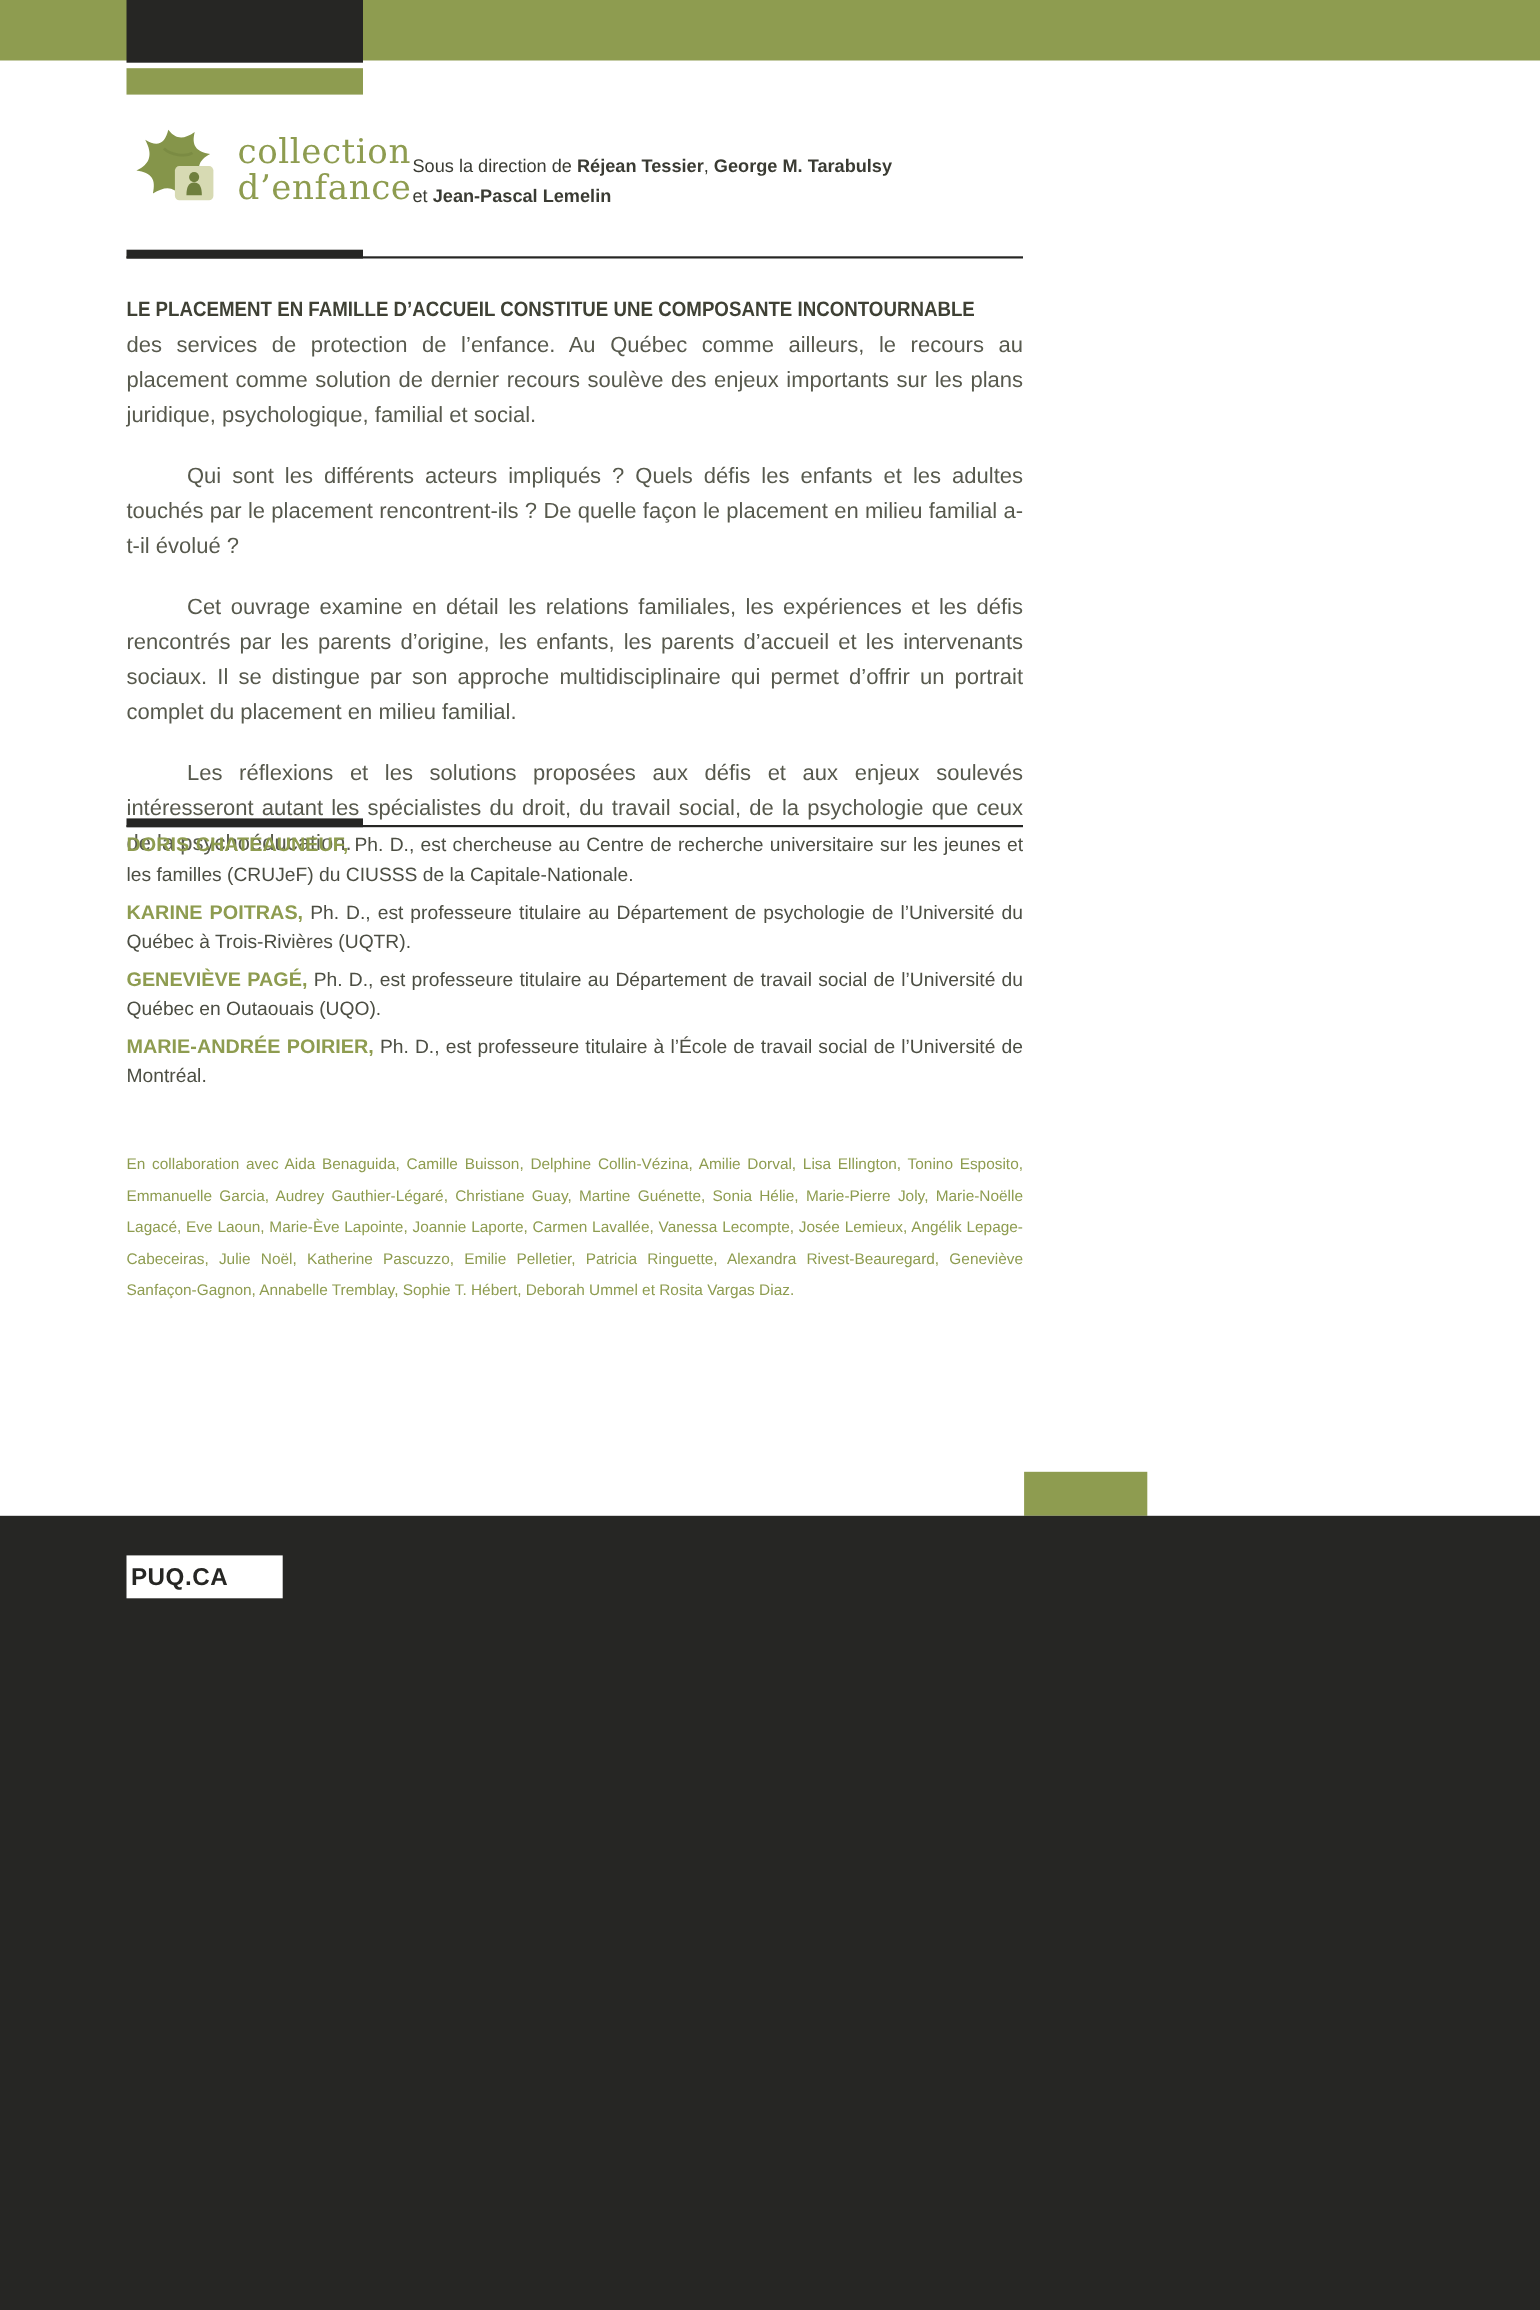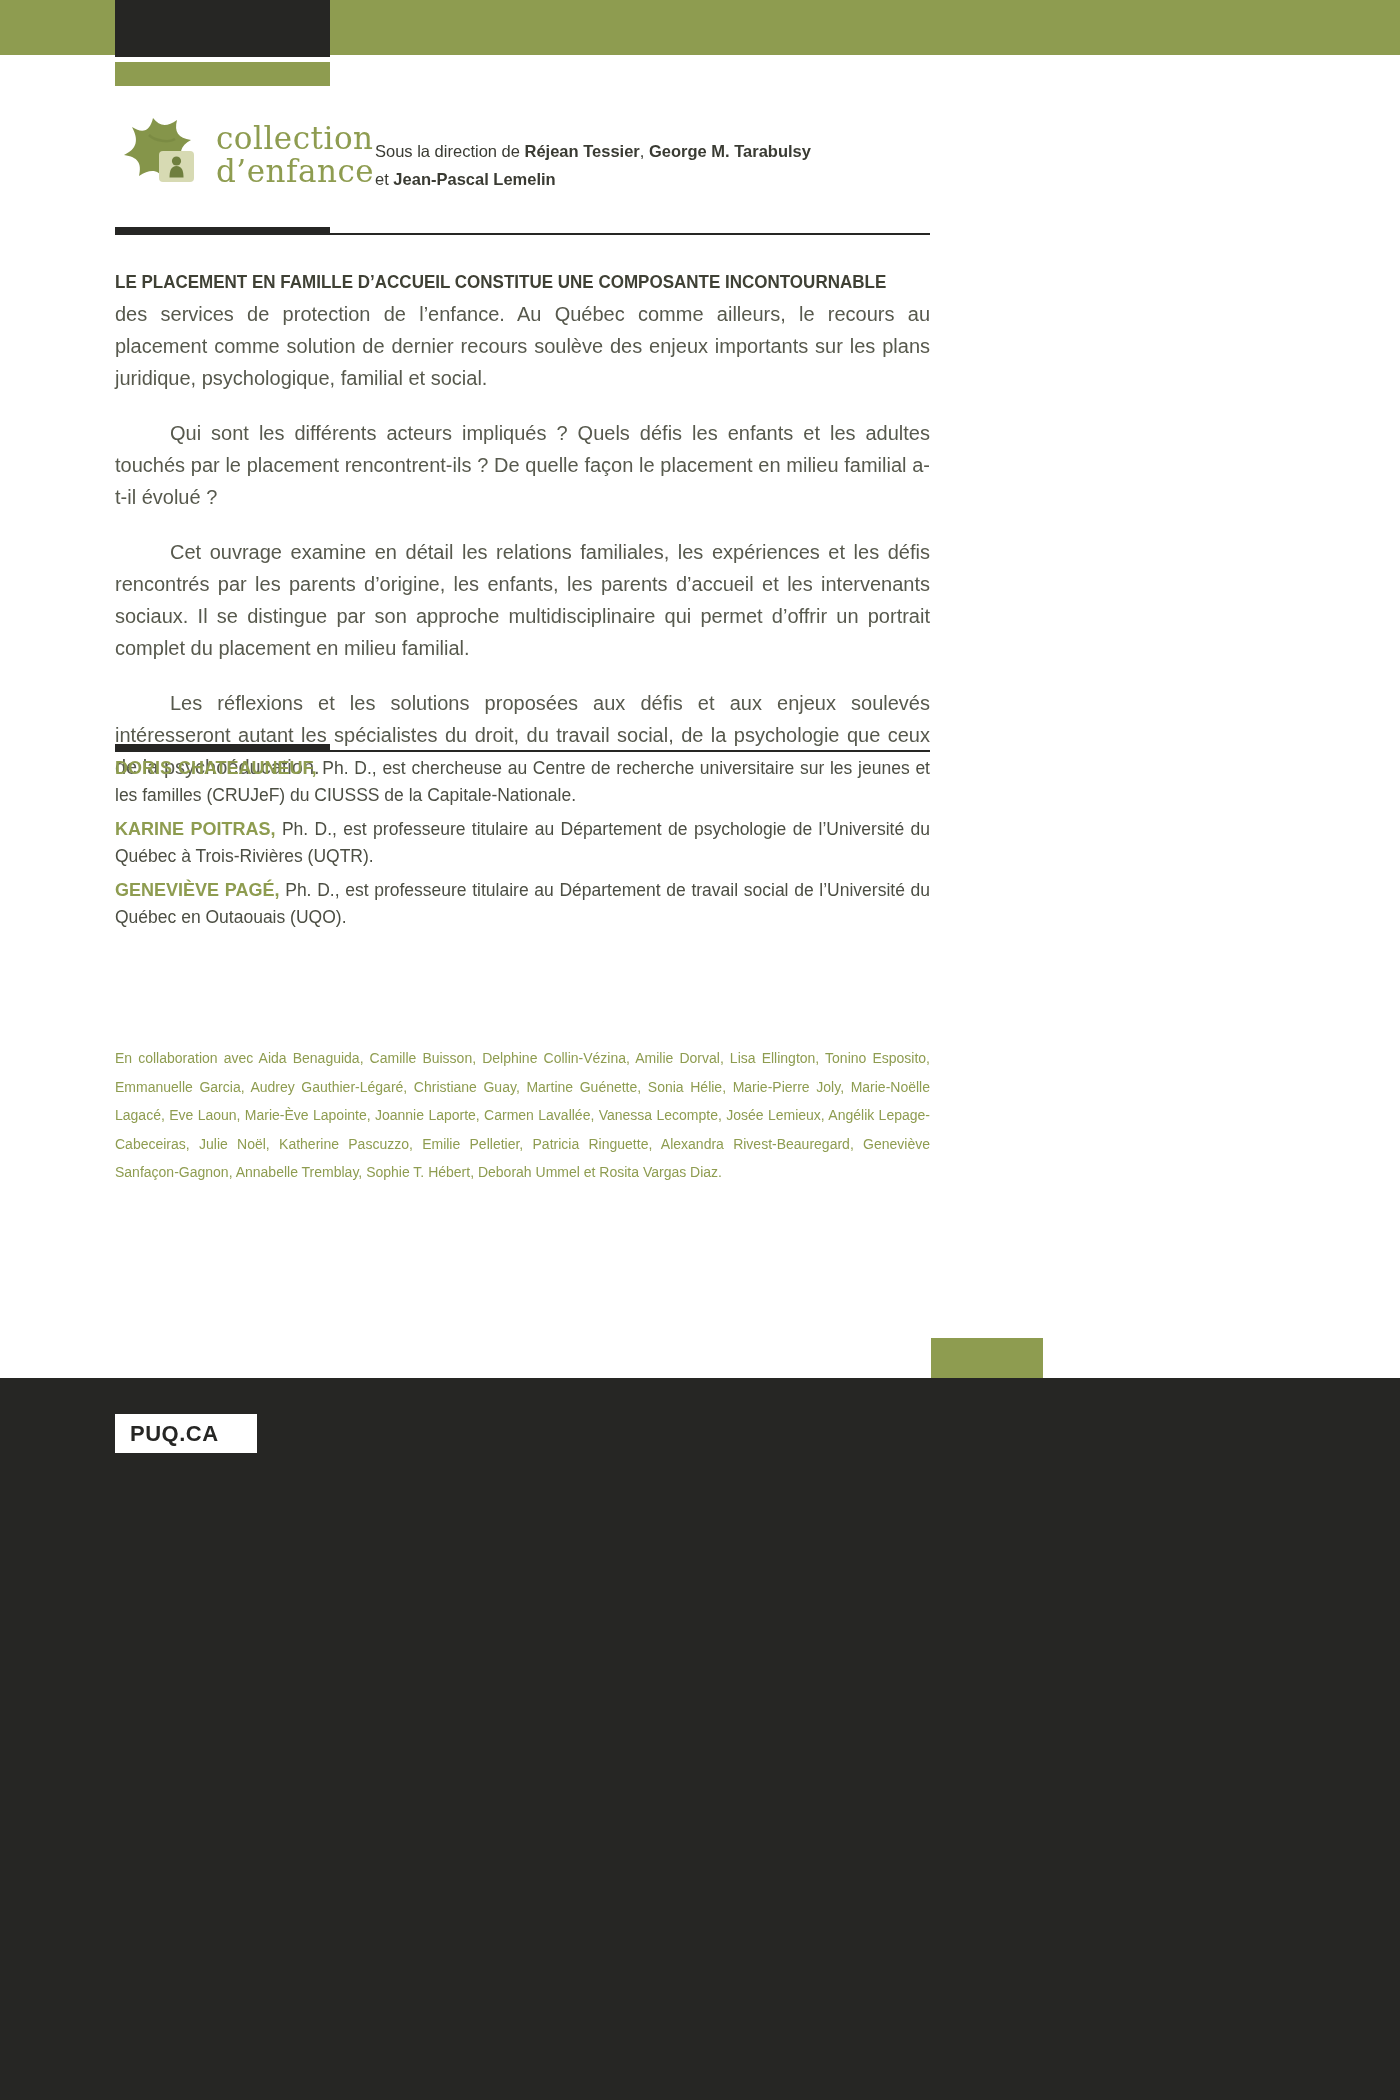--- a/index.html
+++ b/index.html
@@ -59,21 +59,21 @@
     position:absolute; left:115px; top:1044px; width:815px;
     font-size:14px; line-height:28.5px; text-align:justify;
     color:var(--olive,#8e9c50);
   }
 
   
   .olive-notch { position:absolute; left:931px; top:1338px; width:112px; height:40px; background:var(--olive,#8e9c50); }
   .footer-dark { position:absolute; left:0; top:1378px; width:1400px; height:722px; background:var(--dark,#262624); }
   .puq-box {
     position:absolute; left:115px; top:36px; width:142px; height:39px;
-    background:#ffffff; display:flex; align-items:center; padding-left:15px;
+    background:#ffffff; display:flex; align-items:center; padding-left:4px;
   }
   .puq-url { font-weight:bold; font-size:22px; letter-spacing:0.5px; color:var(--dark,#262624); }
 </style>
 </head>
 <body>
 
 <div class="page">
 
   <div class="band-top"></div>
   <div class="block-dark-top"></div>
@@ -111,20 +111,21 @@
   </div>
 
   <div class="rule rule-2">
     <span class="rule-thick"></span>
   </div>
 
   <div class="authors">
     <p class="bio"><span class="bio-name">DORIS CHATEAUNEUF,</span> <span>Ph. D., est chercheuse au Centre de recherche universitaire sur les jeunes et les familles (CRUJeF) du CIUSSS de la Capitale-Nationale.</span></p>
     <p class="bio"><span class="bio-name">KARINE POITRAS,</span> <span>Ph. D., est professeure titulaire au Département de psychologie de l’Université du Québec à Trois-Rivières (UQTR).</span></p>
     <p class="bio"><span class="bio-name">GENEVIÈVE PAGÉ,</span> <span>Ph. D., est professeure titulaire au Département de travail social de l’Université du Québec en Outaouais (UQO).</span></p>
+    <p class="bio"><span class="bio-name">MARIE-ANDRÉE POIRIER,</span> <span>Ph. D., est professeure titulaire à l’École de travail social de l’Université de Montréal.</span></p>
   </div>
 
   <p class="collab">En collaboration avec Aida Benaguida, Camille Buisson, Delphine Collin-Vézina, Amilie Dorval, Lisa Ellington, Tonino Esposito, Emmanuelle Garcia, Audrey Gauthier-Légaré, Christiane Guay, Martine Guénette, Sonia Hélie, Marie-Pierre Joly, Marie-Noëlle Lagacé, Eve Laoun, Marie-Ève Lapointe, Joannie Laporte, Carmen Lavallée, Vanessa Lecompte, Josée Lemieux, Angélik Lepage-Cabeceiras, Julie Noël, Katherine Pascuzzo, Emilie Pelletier, Patricia Ringuette, Alexandra Rivest-Beauregard, Geneviève Sanfaçon-Gagnon, Annabelle Tremblay, Sophie T. Hébert, Deborah Ummel et Rosita Vargas Diaz.</p>
 
   <div class="olive-notch"></div>
   <div class="footer-dark">
     <div class="puq-box">
       <span class="puq-url">PUQ.CA</span>
     </div>
   </div>

